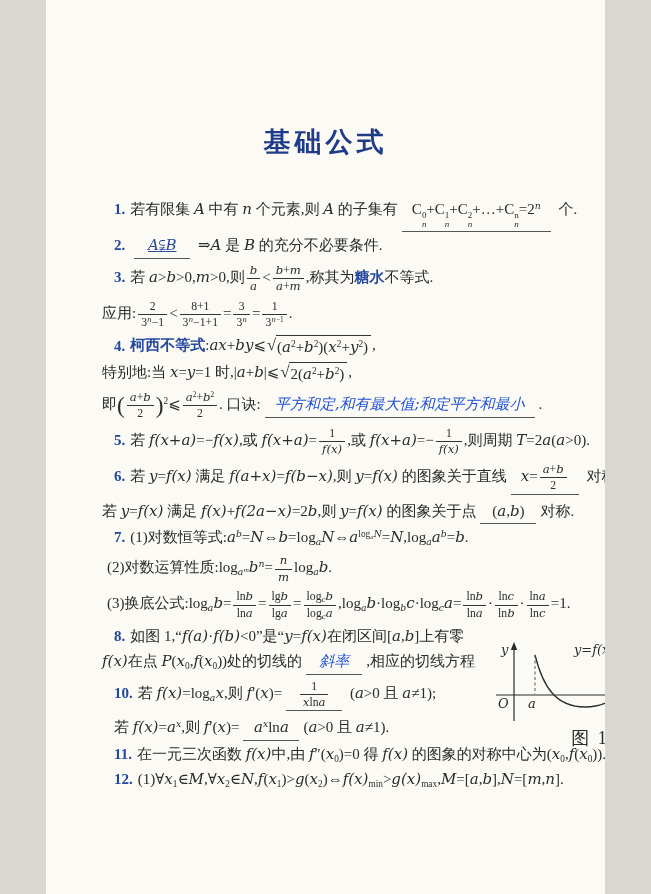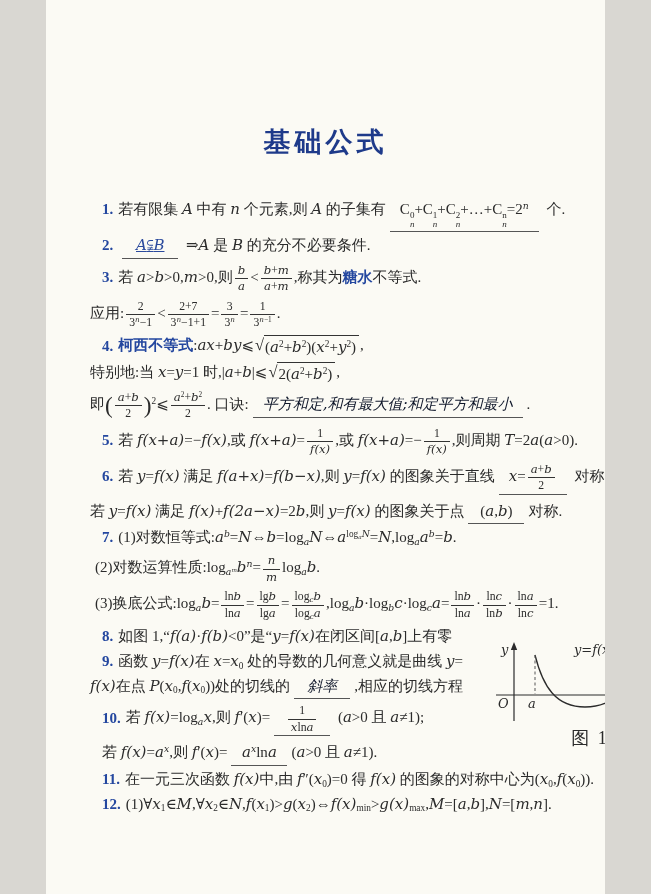--- a/index.html
+++ b/index.html
@@ -6,41 +6,41 @@
   .page {
     position:relative; width:559px; height:894px; margin:0 auto;
     background:#fbfaf4; overflow:hidden; color:#2b2b2b;
     font-family:"Liberation Serif","DejaVu Serif",serif; font-size:15px;
   }
   .title {
     position:absolute; top:124px; left:0; width:100%; text-align:center;
     color:#1e3a8a; font-family:"Liberation Sans","DejaVu Sans",sans-serif;
     font-weight:bold; font-size:27px; letter-spacing:4px;
   }
-  .content { position:absolute; top:199px; left:44px; right:24px; }
+  .content { position:absolute; top:199px; left:56px; right:24px; }
   .line { white-space:nowrap; margin-bottom:3px; min-height:21px; line-height:1.45; }
   .line.t { margin:5px 0 6px; }
   .line.ind { padding-left:12px; }
   .line.ind2 { padding-left:5px; }
   .no { color:#24479f; font-weight:bold; margin-right:5px; }
   .bt { color:#24479f; font-weight:600; }
   .mi { font-style:italic; font-family:"DejaVu Serif","Liberation Serif",serif; }
   .sp, .sb { font-size:0.62em; line-height:0; position:relative; vertical-align:baseline; }
   .sp { top:-0.55em; } .sb { top:0.3em; }
   .ss { display:inline-flex; flex-direction:column; font-size:0.6em; line-height:1.05; vertical-align:-0.45em; text-align:left; }
   .ss span:last-child { font-style:italic; }
   .fr { display:inline-flex; flex-direction:column; text-align:center; vertical-align:middle; margin:0 2px; font-size:0.78em; line-height:1.15; }
   .fr .nu { padding:0 3px 1px; }
   .fr .de { border-top:1px solid #333; padding:1px 3px 0; }
   .sq { display:inline-flex; align-items:flex-start; vertical-align:middle; margin:0 1px; }
   .sq .rad { line-height:1.2; font-size:1.1em; }
   .sq .bar { border-top:1.3px solid #333; padding:1px 3px 0 1px; }
   .bl { display:inline-block; border-bottom:1.2px solid #555; padding:0 10px 1px; margin:0 4px; text-align:center; min-width:36px; }
   .bl.blu { color:#2b4a9d;text-decoration:underline; }
-  .bl.hand { color:#0f172a; font-style:italic; font-family:"DejaVu Serif","Liberation Serif",serif; }
+  .bl.hand { color:#1d4ed8; font-style:italic; font-family:"DejaVu Serif","Liberation Serif",serif; }
   .bp { font-size:1.55em; line-height:1; vertical-align:middle; font-weight:300; }
   .figure { position:absolute; left:444px; top:641px; width:200px; text-align:center; }
   .figure svg { display:block; }
   .ax, .cv, .dash { stroke:#2b2b2b; fill:none; }
   .ax { stroke-width:1.2; } .cv { stroke-width:1.3; }
   .dash { stroke-width:1; stroke-dasharray:3,2.5; stroke:#555; }
   .ah { fill:#2b2b2b; stroke:none; }
   .lt { font-size:13px; fill:#2b2b2b; font-family:"DejaVu Serif","Liberation Serif",serif; }
   .it { font-style:italic; }
   .figcap { font-size:18px; margin-top:1px; letter-spacing:2px; }
@@ -70,21 +70,21 @@
           <span class="nu"><span class="mi">b</span></span>
           <span class="de"><span class="mi">a</span></span>
         </span>&lt;<span class="fr">
           <span class="nu"><span class="mi">b</span>+<span class="mi">m</span></span>
           <span class="de"><span class="mi">a</span>+<span class="mi">m</span></span>
         </span>,称其为<span class="bt">糖水</span>不等式.</div>
       <div class="line t">应用:<span class="fr">
           <span class="nu">2</span>
           <span class="de">3<span class="sp"><span class="mi">n</span></span>−1</span>
         </span>&lt;<span class="fr">
-          <span class="nu">2+7</span>
+          <span class="nu">8+1</span>
           <span class="de">3<span class="sp"><span class="mi">n</span></span>−1+1</span>
         </span>=<span class="fr">
           <span class="nu">3</span>
           <span class="de">3<span class="sp"><span class="mi">n</span></span></span>
         </span>=<span class="fr">
           <span class="nu">1</span>
           <span class="de">3<span class="sp"><span class="mi">n</span>−1</span></span>
         </span>.</div>
       <div class="line ind"><span class="no">4.</span><span class="bt">柯西不等式</span>:<span class="mi">ax</span>+<span class="mi">by</span>⩽<span class="sq">
           <span class="rad">√</span>
@@ -131,21 +131,20 @@
           <span class="nu">ln<span class="mi">b</span></span>
           <span class="de">ln<span class="mi">a</span></span>
         </span>·<span class="fr">
           <span class="nu">ln<span class="mi">c</span></span>
           <span class="de">ln<span class="mi">b</span></span>
         </span>·<span class="fr">
           <span class="nu">ln<span class="mi">a</span></span>
           <span class="de">ln<span class="mi">c</span></span>
         </span>=1.</div>
       <div class="line ind"><span class="no">8.</span>如图 1,“<span class="mi">f(a)</span>·<span class="mi">f(b)</span>&lt;0”是“<span class="mi">y</span>=<span class="mi">f(x)</span>在闭区间[<span class="mi">a</span>,<span class="mi">b</span>]上有零</div>
-      <div class="line ind"><span class="no">9.</span>函数 <span class="mi">y</span>=<span class="mi">f(x)</span>在 <span class="mi">x</span>=<span class="mi">x</span><span class="sb">0</span> 处的导数的几何意义就是曲线 <span class="mi">y</span>=</div>
       <div class="line"><span class="mi">f(x)</span>在点 <span class="mi">P</span>(<span class="mi">x</span><span class="sb">0</span>,<span class="mi">f</span>(<span class="mi">x</span><span class="sb">0</span>))处的切线的<span class="bl hand">斜率</span>,相应的切线方程</div>
       <div class="line ind t"><span class="no">10.</span>若 <span class="mi">f(x)</span>=log<span class="sb"><span class="mi">a</span></span><span class="mi">x</span>,则 <span class="mi">f</span>′(<span class="mi">x</span>)=<span class="bl"><span class="fr">
             <span class="nu">1</span>
             <span class="de"><span class="mi">x</span>ln<span class="mi">a</span></span>
           </span></span> (<span class="mi">a</span>&gt;0 且 <span class="mi">a</span>≠1);</div>
       <div class="line ind">若 <span class="mi">f(x)</span>=<span class="mi">a</span><span class="sp"><span class="mi">x</span></span>,则 <span class="mi">f</span>′(<span class="mi">x</span>)=<span class="bl"><span class="mi">a</span><span class="sp"><span class="mi">x</span></span>ln<span class="mi">a</span></span>(<span class="mi">a</span>&gt;0 且 <span class="mi">a</span>≠1).</div>
       <div class="line ind"><span class="no">11.</span>在一元三次函数 <span class="mi">f(x)</span>中,由 <span class="mi">f</span>″(<span class="mi">x</span><span class="sb">0</span>)=0 得 <span class="mi">f(x)</span> 的图象的对称中心为(<span class="mi">x</span><span class="sb">0</span>,<span class="mi">f</span>(<span class="mi">x</span><span class="sb">0</span>)).</div>
       <div class="line ind"><span class="no">12.</span>(1)∀<span class="mi">x</span><span class="sb">1</span>∈<span class="mi">M</span>,∀<span class="mi">x</span><span class="sb">2</span>∈<span class="mi">N</span>,<span class="mi">f</span>(<span class="mi">x</span><span class="sb">1</span>)&gt;<span class="mi">g</span>(<span class="mi">x</span><span class="sb">2</span>)⇔<span class="mi">f(x)</span><span class="sb">min</span>&gt;<span class="mi">g(x)</span><span class="sb">max</span>,<span class="mi">M</span>=[<span class="mi">a</span>,<span class="mi">b</span>],<span class="mi">N</span>=[<span class="mi">m</span>,<span class="mi">n</span>].</div>
     </div>
 

